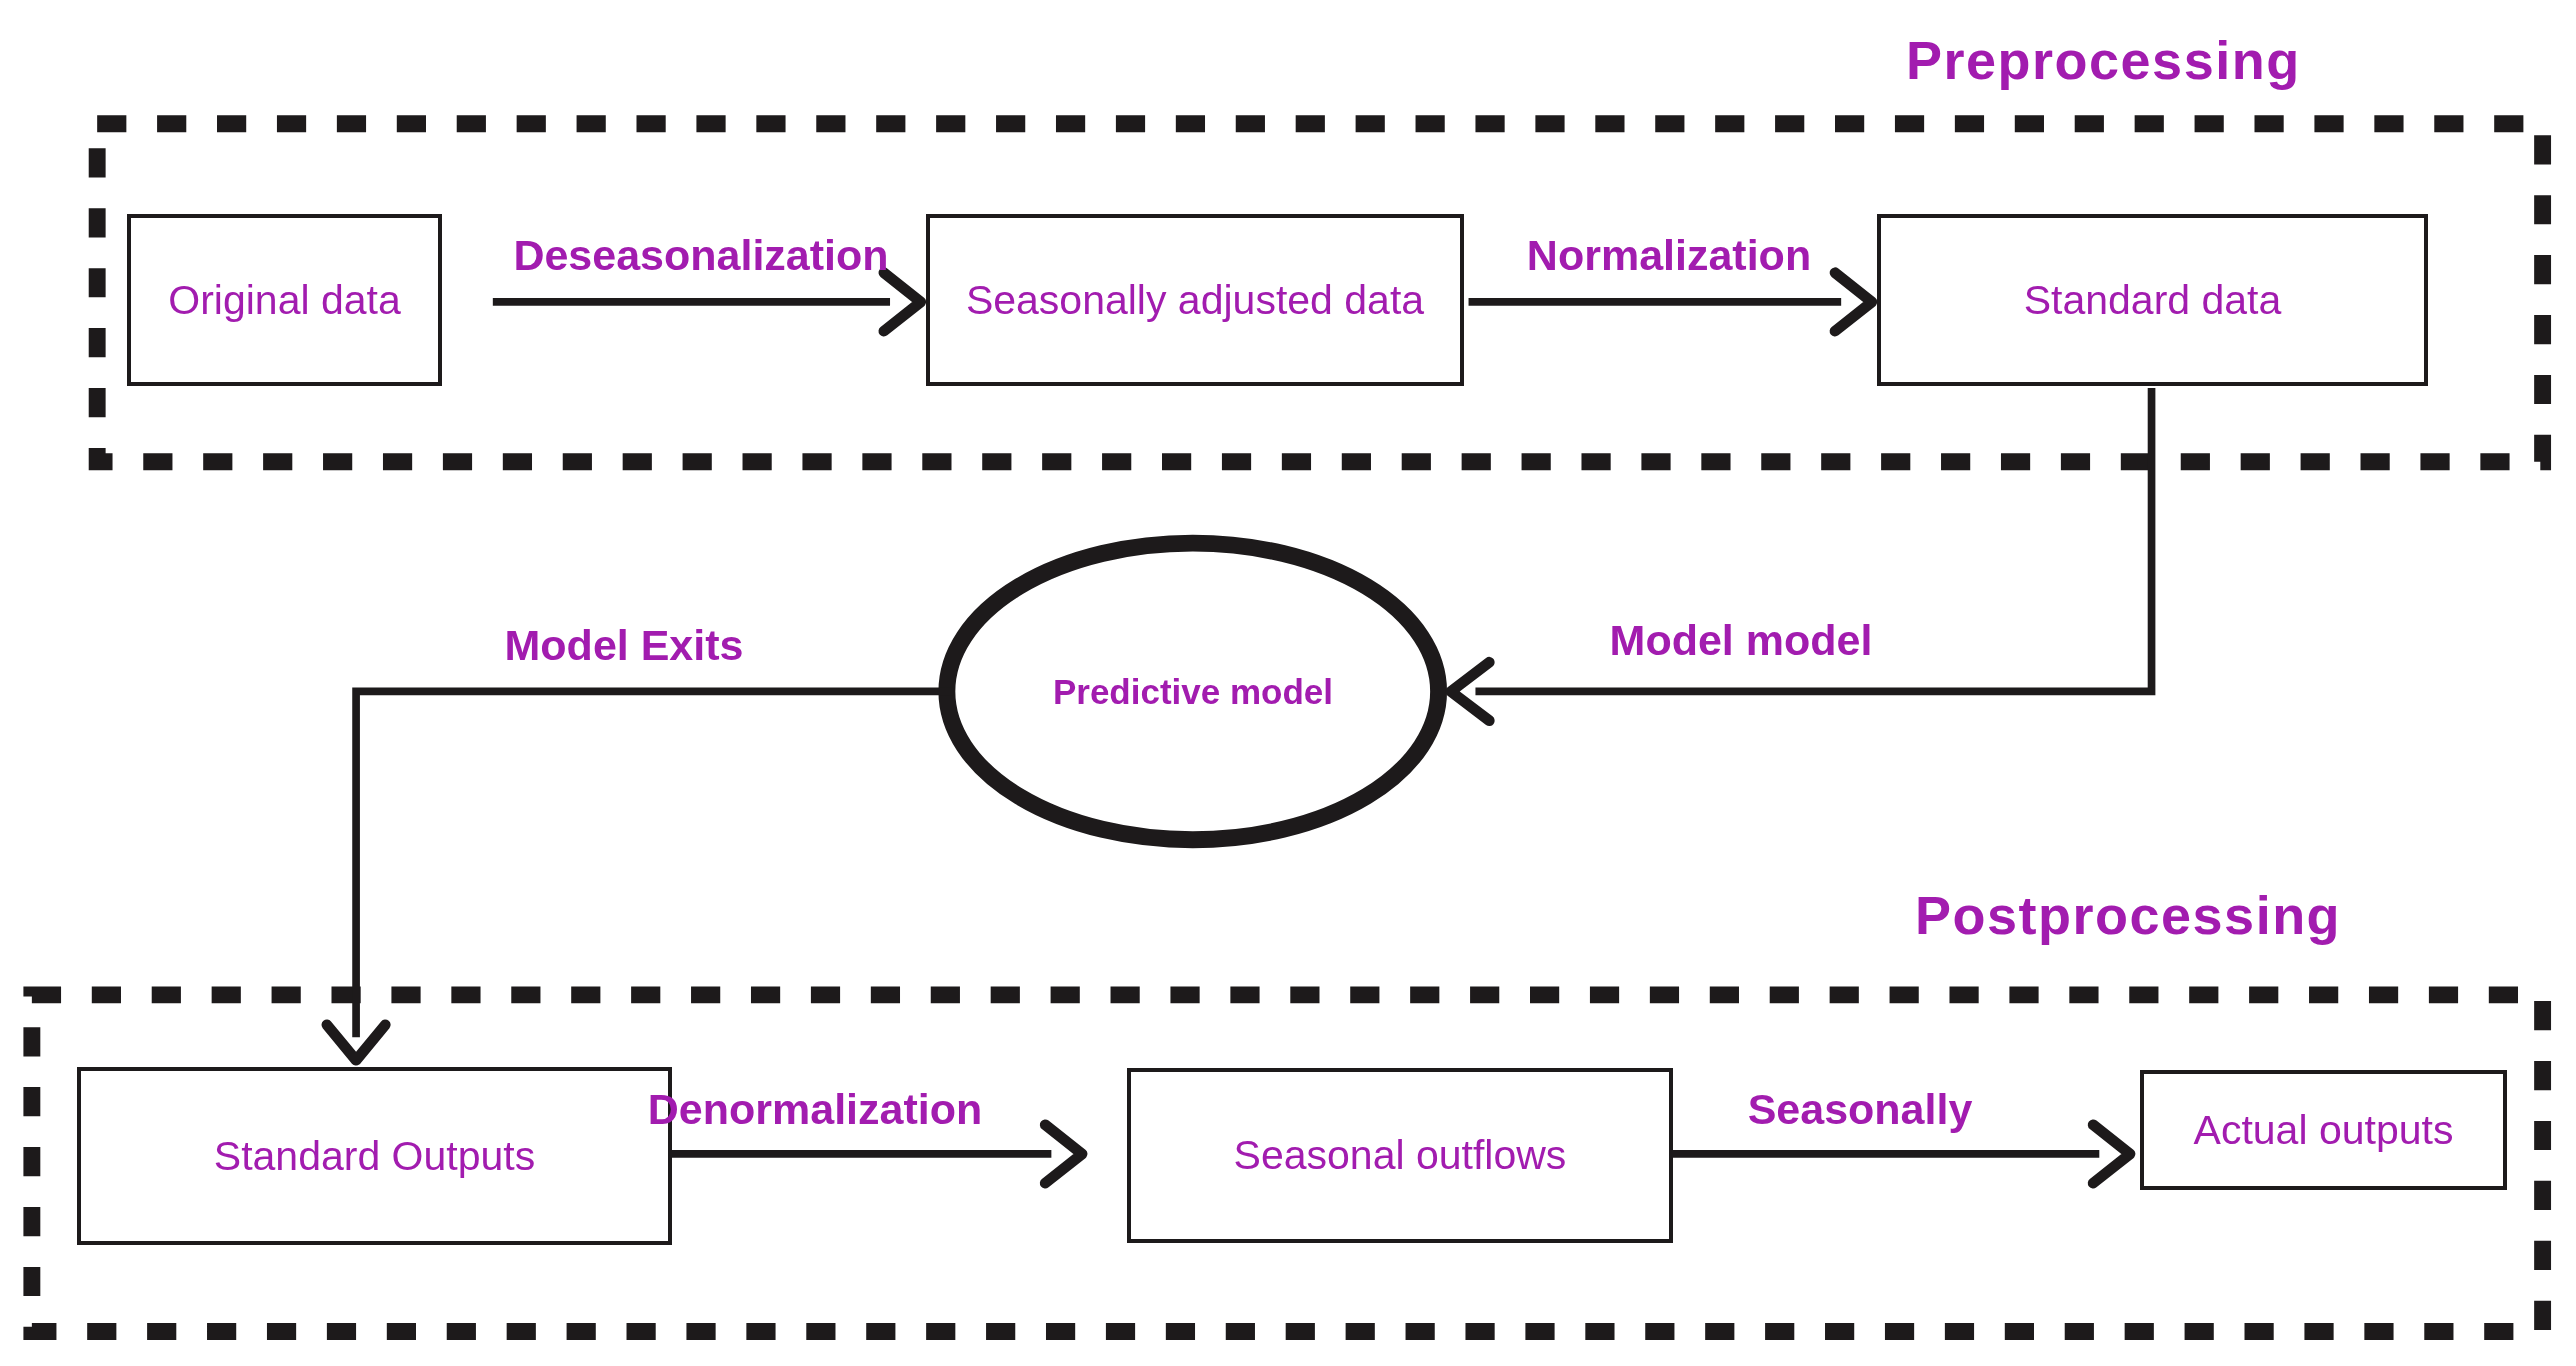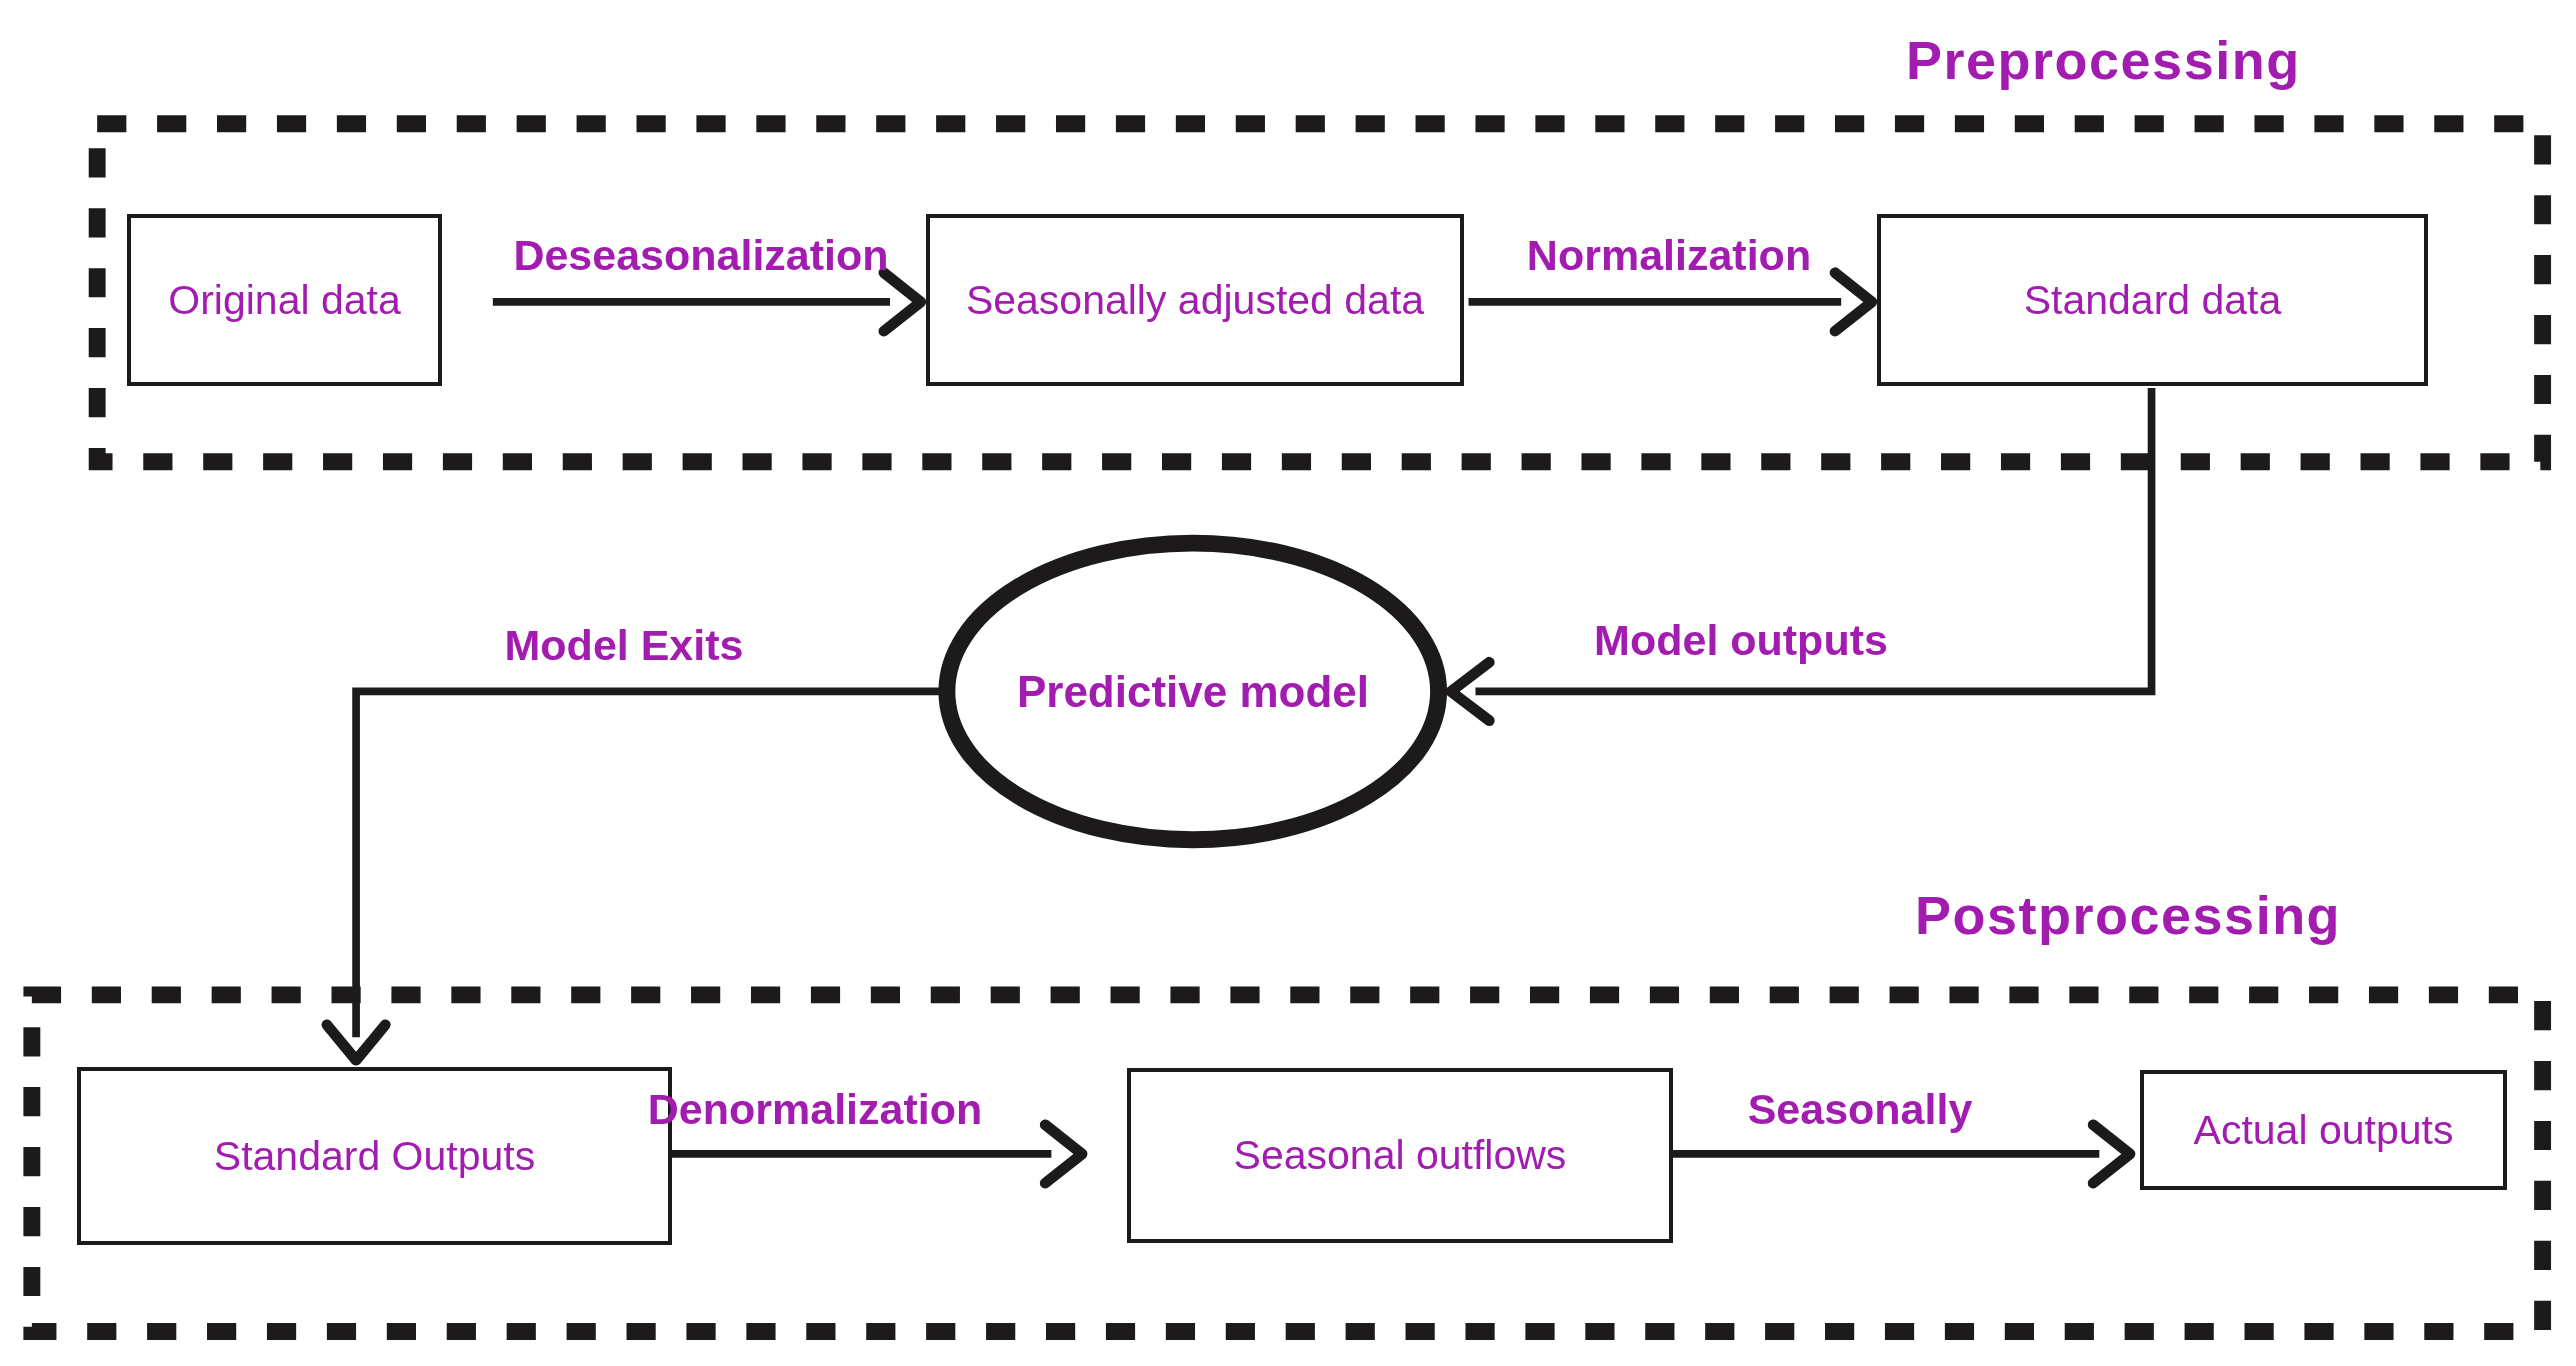--- a/index.html
+++ b/index.html
@@ -53,21 +53,21 @@
   }
   .ellipse-label {
     position: absolute;
     left: 947px;
     top: 543px;
     width: 492px;
     height: 297px;
     display: flex;
     align-items: center;
     justify-content: center;
-    font-size: 44px;
+    font-size: 35px;
     font-weight: bold;
     white-space: nowrap;
     z-index: 3;
   }
 </style>
 </head>
 <body>
 
 <div id="canvas">
 
@@ -132,18 +132,18 @@
     <span>Actual outputs</span>
   </div>
 
   <div class="ellipse-label">
     <span>Predictive model</span>
   </div>
 
   <div class="edge-label" style="left:701px; top:231px;">Deseasonalization</div>
   <div class="edge-label" style="left:1669px; top:231px;">Normalization</div>
   <div class="edge-label" style="left:624px; top:621px;">Model Exits</div>
-  <div class="edge-label" style="left:1741px; top:616px;">Model outputs</div>
+  <div class="edge-label" style="left:1741px; top:616px;">Model model</div>
   <div class="edge-label" style="left:815px; top:1085px;">Denormalization</div>
   <div class="edge-label" style="left:1860px; top:1085px;">Seasonally</div>
 
 </div>
 
 
 </body></html>

